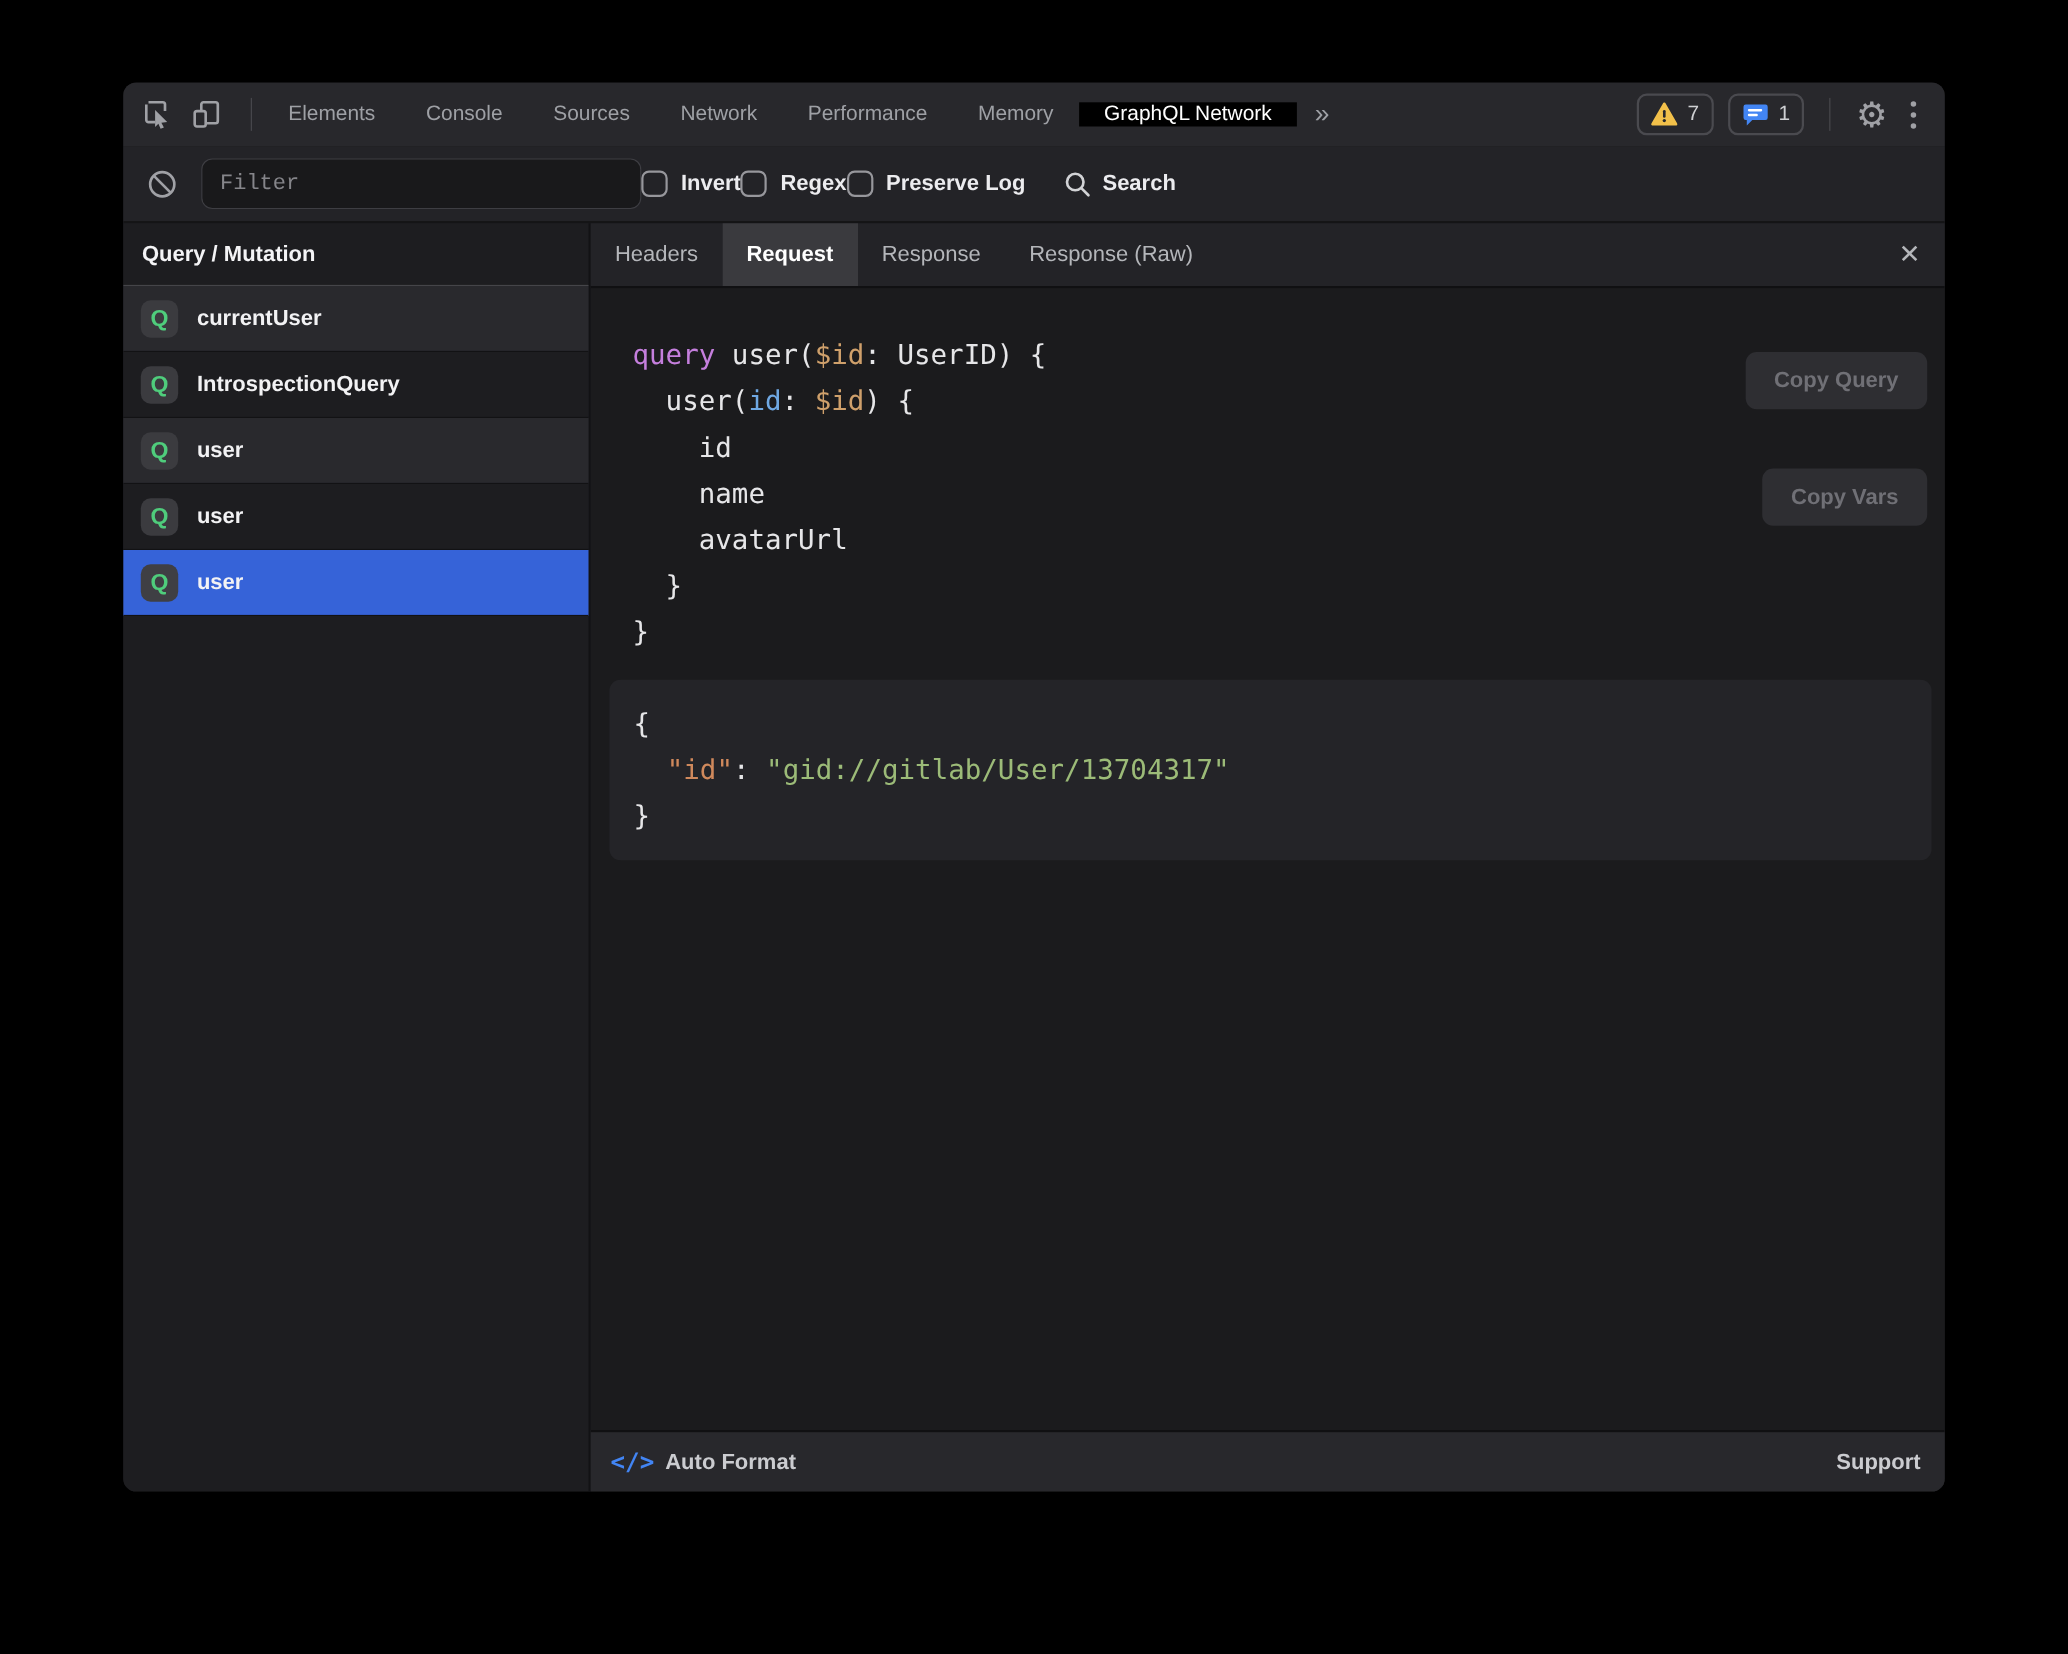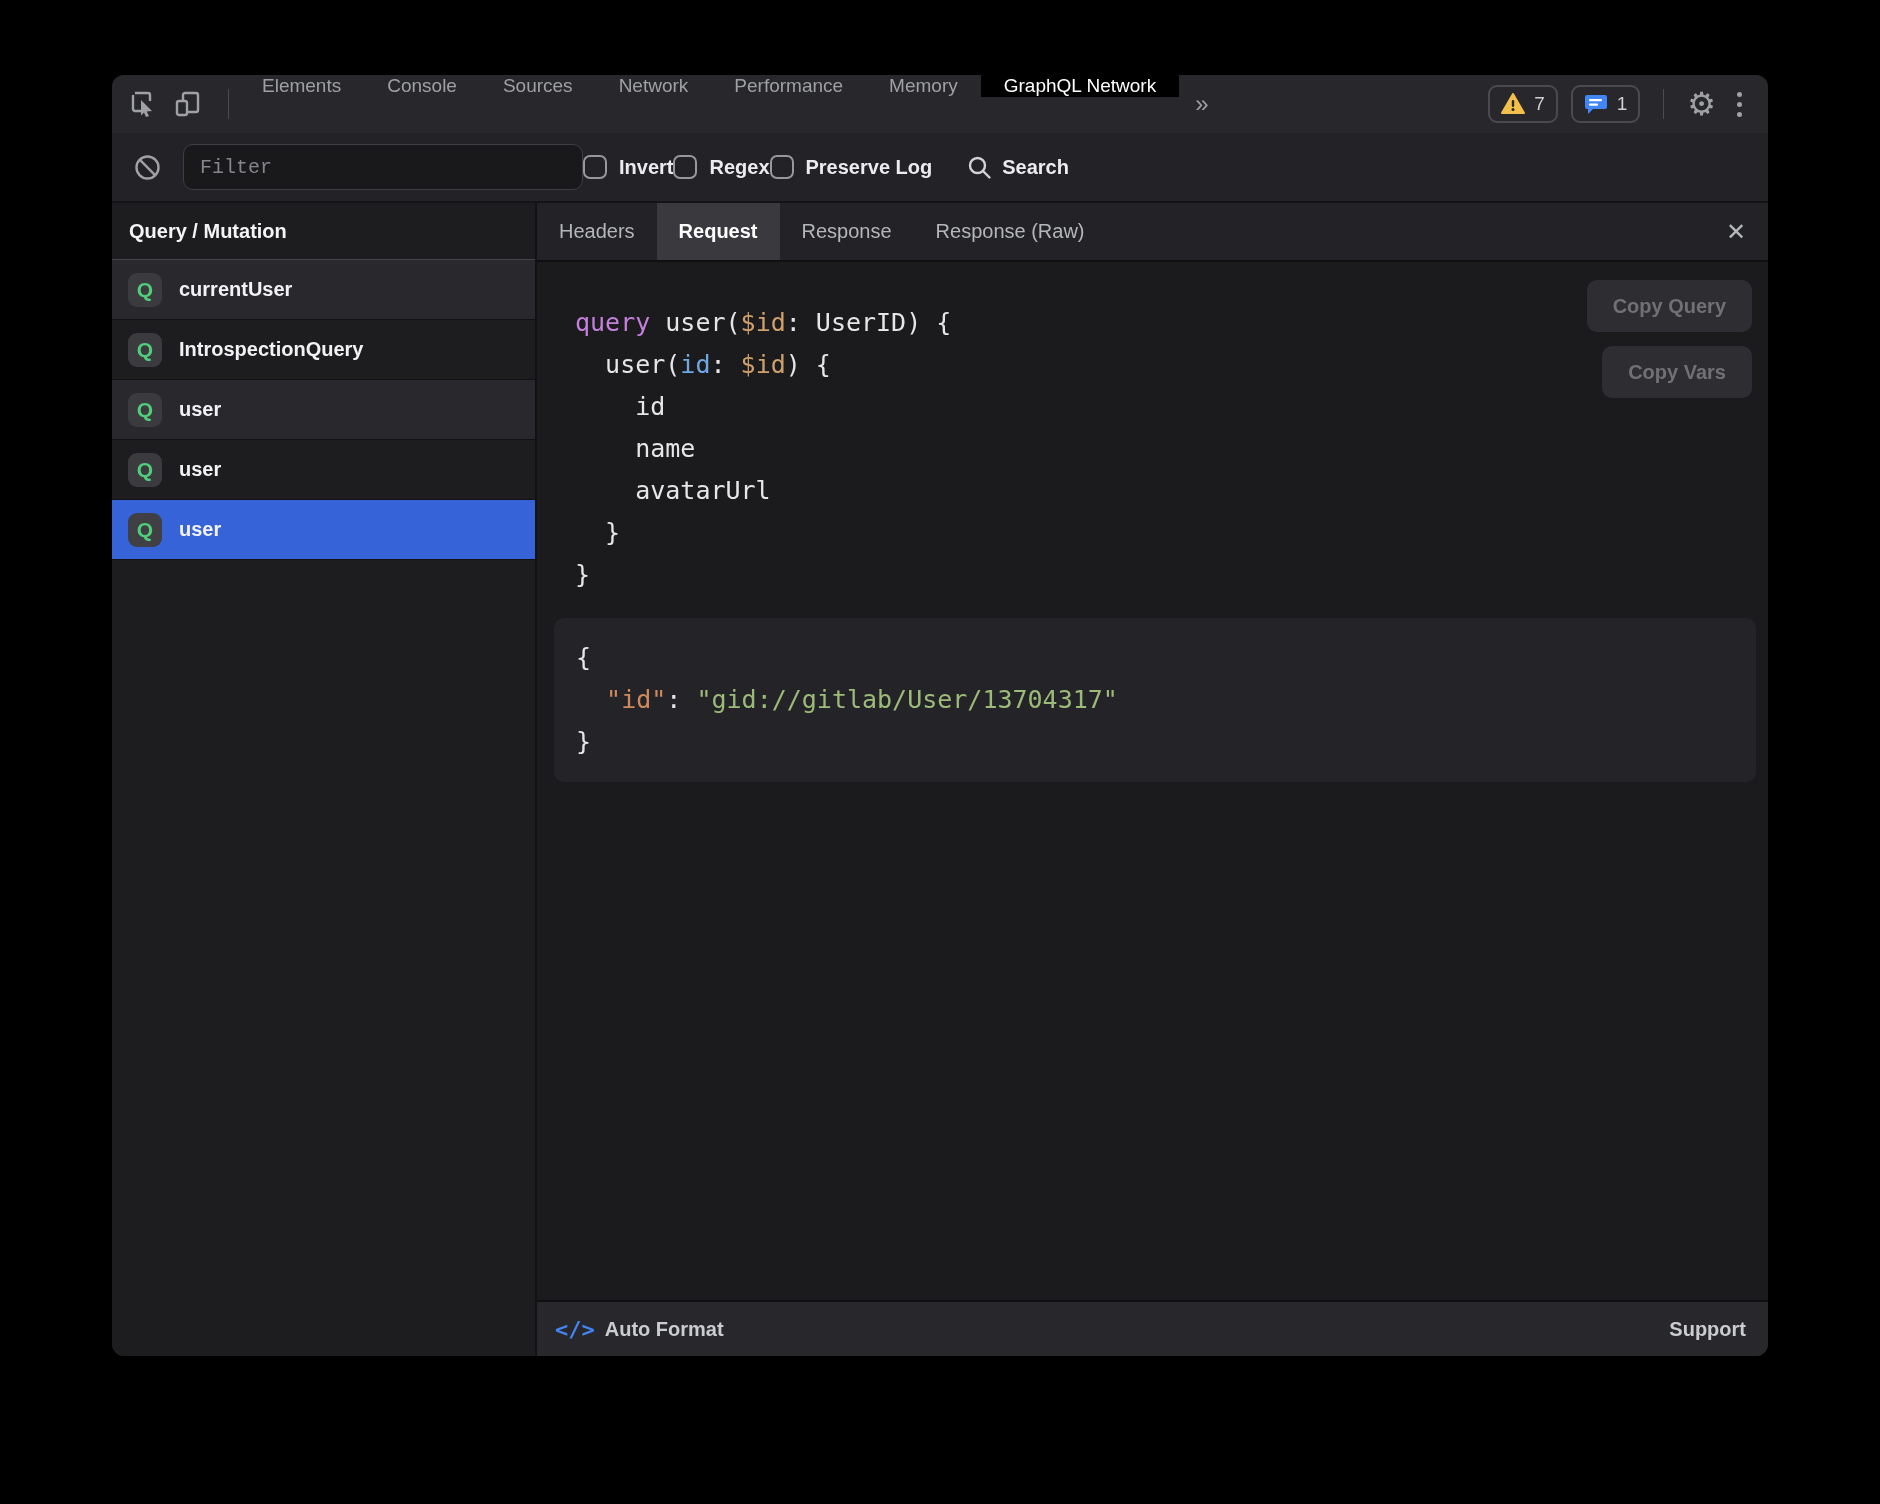--- a/index.html
+++ b/index.html
@@ -18,21 +18,21 @@
   .light.red { background: #ed6a5e; }
   .light.yellow { background: #f4bf4f; }
   .light.green { background: #61c454; }
   .title { color: #e4e4e7; font-size: 20px; font-weight: bold; }
 
   
   .tabbar { height: 58px; flex: 0 0 58px; background: #28282c; display: flex; align-items: stretch; }
   .tab-icons { display: flex; align-items: center; padding-left: 18px; gap: 16px; }
   .ticon { width: 28px; height: 28px; display: flex; align-items: center; justify-content: center; }
   .vsep { width: 1px; height: 30px; background: #4a4a4f; align-self: center; margin: 0 10px; }
-  .tabs { display: flex; align-items: flex-start; }
+  .tabs { display: flex; align-items: center; }
   .tab { display: flex; align-items: center; padding: 0 23px; font-size: 19px; color: #9ea0a5; cursor: default; }
   .tab.selected { background: #000; color: #fff; }
   .chevrons { display: flex; align-items: center; padding: 0 16px; color: #9ea0a5; font-size: 24px; }
   .tab-right { margin-left: auto; display: flex; align-items: center; gap: 13px; padding-right: 18px; }
   .count-badge { height: 38px; border: 2px solid #4a4a4f; border-radius: 9px; display: flex;
     align-items: center; gap: 9px; padding: 0 11px; color: #cfd0d3; font-size: 19px; }
   .gear { font-size: 32px; color: #a0a1a6; line-height: 1; }
   .dots { display: flex; flex-direction: column; gap: 5px; padding: 0 8px; }
   .dots span { width: 5px; height: 5px; border-radius: 50%; background: #a0a1a6; }
 
@@ -85,21 +85,21 @@
   .tok-arg { color: #6fa8e3; }
   .tok-key { color: #d0895c; }
   .tok-str { color: #9cbb78; }
   .tok-plain { color: #e6e6e8; }
   .varsbox { margin: 22px 12px 0 17px; background: #242428; border-radius: 10px;
     padding: 19px 0 19px 22px; }
   .copy-btns { position: absolute; top: 18px; right: 16px; display: flex; flex-direction: column;
     align-items: flex-end; gap: 14px; }
   .copy-btn { height: 52px; border-radius: 10px; background: #2e2e32; border: none;
     color: #707076; font-weight: bold; font-size: 20px; padding: 0 26px;
-    display: flex; align-items: center; font-family: "Liberation Sans", sans-serif; }
+    display: flex; align-items: center; font-family: "Liberation Sans", sans-serif; margin-top: 40px; }
 
   
   .bottombar { height: 56px; flex: 0 0 56px; background: #28282c; border-top: 2px solid #101012;
     display: flex; align-items: center; padding: 0 22px 0 18px; }
   .autoformat { display: flex; align-items: center; gap: 10px; }
   .af-icon { color: #4285f4; font-family: "DejaVu Sans Mono", monospace; font-size: 22px; font-weight: bold; }
   .af-label { color: #cbccd0; font-size: 20px; font-weight: bold; }
   .support { margin-left: auto; color: #cbccd0; font-size: 20px; font-weight: bold; }
 
   svg { display: block; }

